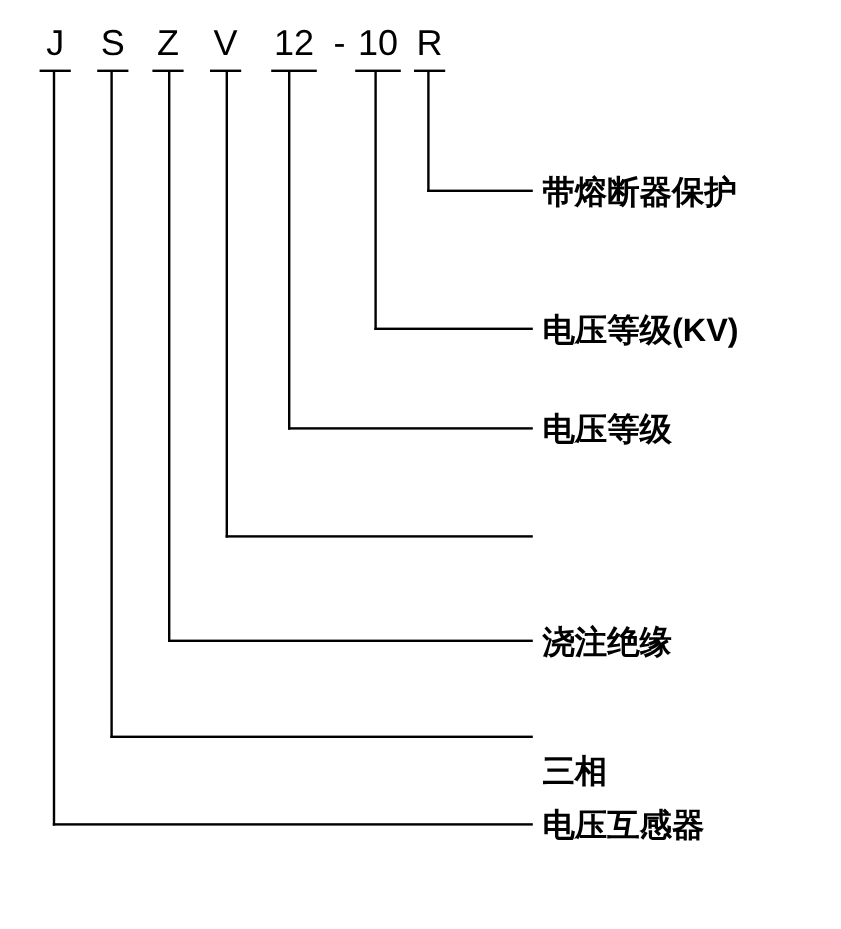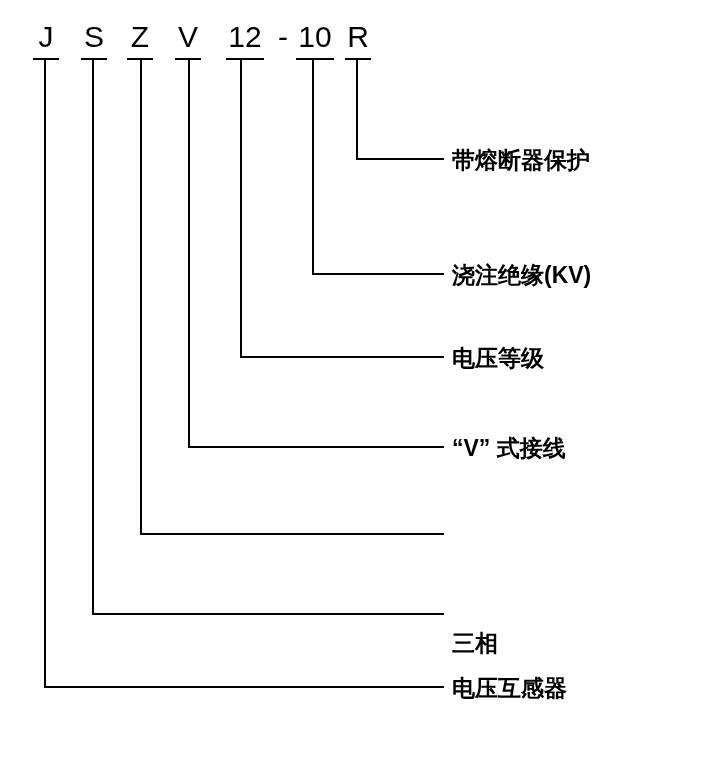--- a/index.html
+++ b/index.html
@@ -38,21 +38,21 @@
   }
   .hline {
     position: absolute;
     height: 2px;
     background: #000000;
   }
   
   .meaning {
     position: absolute;
     left: 452px;
-    font-size: 23px;
+    font-size: 27px;
     font-weight: bold;
     line-height: 28px;
     color: #000000;
     white-space: nowrap;
   }
 </style>
 </head>
 <body>
 
 <div class="canvas">
@@ -65,32 +65,32 @@
   <span class="code-part" style="left:272px; width:22px;">-</span>
   <span class="code-part u" style="left:296px; width:38px;">10</span>
   <span class="code-part u" style="left:345px; width:26px;">R</span>
 
   <div class="vline" style="left:356px; top:60px;  height:100px;"></div>
   <div class="hline" style="left:356px; top:158px; width:88px;"></div>
   <div class="meaning" style="top:146px;">带熔断器保护</div>
 
   <div class="vline" style="left:312px; top:60px;  height:215px;"></div>
   <div class="hline" style="left:312px; top:273px; width:132px;"></div>
-  <div class="meaning" style="top:261px;">浇注绝缘(KV)</div>
+  <div class="meaning" style="top:261px;">电压等级(KV)</div>
 
   <div class="vline" style="left:240px; top:60px;  height:298px;"></div>
   <div class="hline" style="left:240px; top:356px; width:204px;"></div>
   <div class="meaning" style="top:344px;">电压等级</div>
 
   <div class="vline" style="left:188px; top:60px;  height:388px;"></div>
   <div class="hline" style="left:188px; top:446px; width:256px;"></div>
-  <div class="meaning" style="top:434px;">“V” 式接线</div>
 
   <div class="vline" style="left:140px; top:60px;  height:475px;"></div>
   <div class="hline" style="left:140px; top:533px; width:304px;"></div>
+  <div class="meaning" style="top:521px;">浇注绝缘</div>
 
   <div class="vline" style="left:92px;  top:60px;  height:555px;"></div>
   <div class="hline" style="left:92px;  top:613px; width:352px;"></div>
   <div class="meaning" style="top:629px;">三相</div>
 
   <div class="vline" style="left:44px;  top:60px;  height:628px;"></div>
   <div class="hline" style="left:44px;  top:686px; width:400px;"></div>
   <div class="meaning" style="top:674px;text-align:center;">电压互感器</div>
 
 </div>

